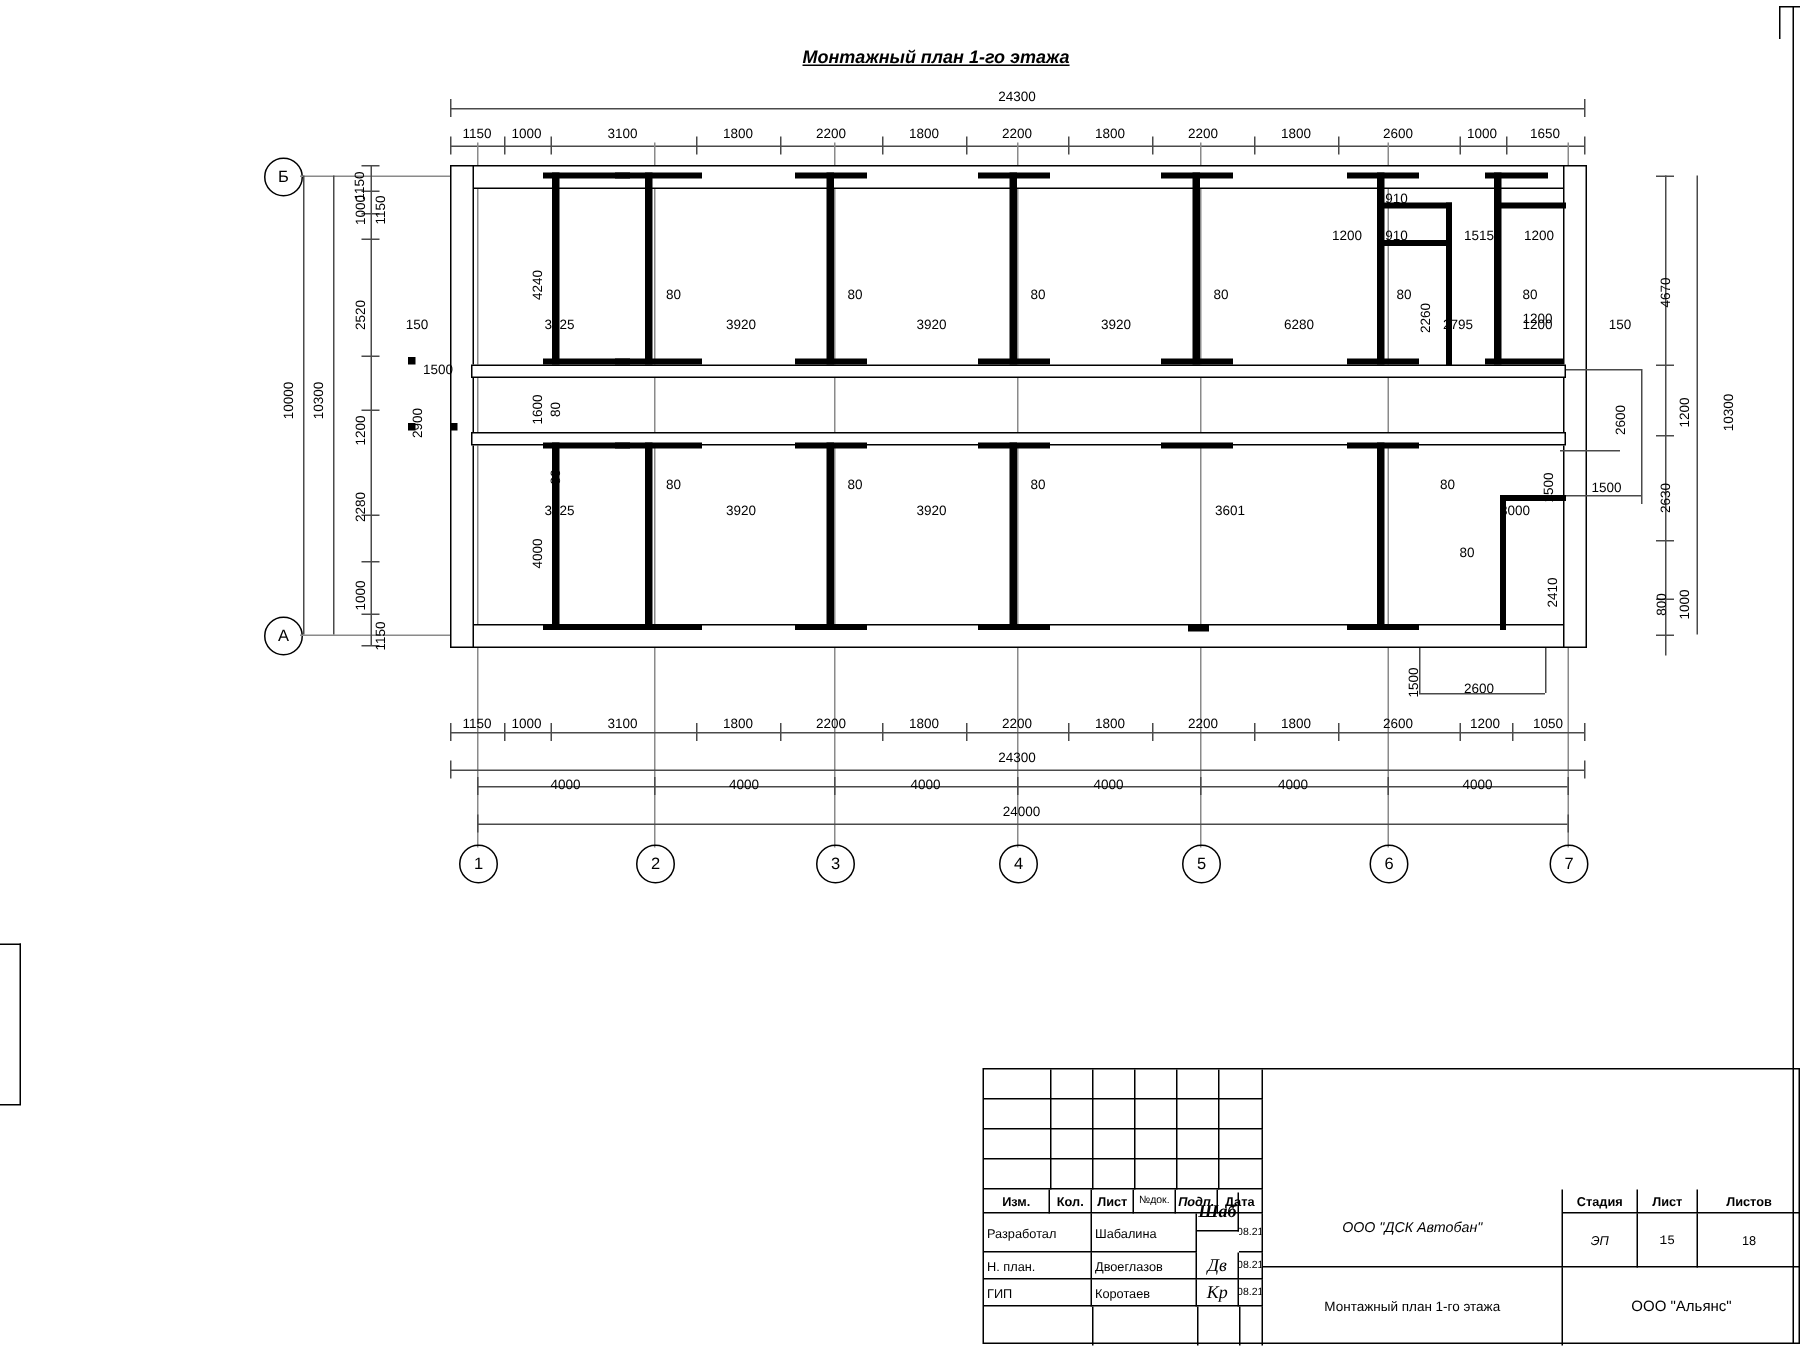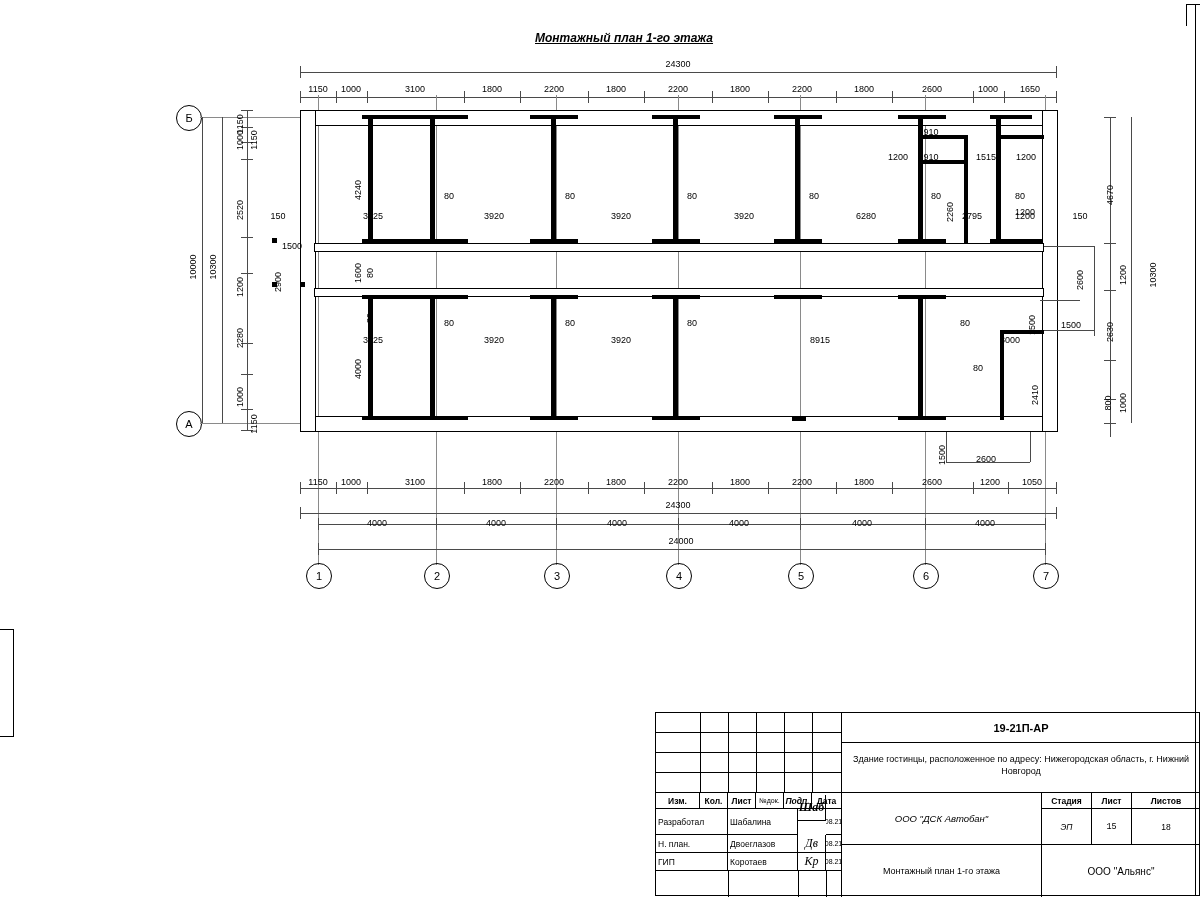--- a/index.html
+++ b/index.html
@@ -248,21 +248,21 @@
   <div class="txt rotc" style="left:348px;top:268px;">1600</div>
   <div class="txt rotc" style="left:365px;top:268px;">80</div>
   <div class="txt rotc" style="left:365px;top:313px;">80</div>
   <div class="txt rotc" style="left:348px;top:364px;">4000</div>
   <div class="txt c" style="left:373px;top:335px;">3925</div>
   <div class="txt c" style="left:449px;top:318px;">80</div>
   <div class="txt c" style="left:494px;top:335px;">3920</div>
   <div class="txt c" style="left:570px;top:318px;">80</div>
   <div class="txt c" style="left:621px;top:335px;">3920</div>
   <div class="txt c" style="left:692px;top:318px;">80</div>
-  <div class="txt c" style="left:820px;top:335px;">8915</div>
+  <div class="txt c" style="left:820px;top:335px;">3601</div>
   <div class="txt c" style="left:965px;top:318px;">80</div>
 
   <div class="txt c" style="left:931px;top:127px;">910</div>
   <div class="txt c" style="left:931px;top:152px;">910</div>
   <div class="txt c" style="left:986px;top:152px;">1515</div>
   <div class="txt c" style="left:1026px;top:152px;">1200</div>
   <div class="txt c" style="left:898px;top:152px;">1200</div>
   <div class="txt c" style="left:936px;top:191px;">80</div>
   <div class="txt c" style="left:1020px;top:191px;">80</div>
   <div class="txt c" style="left:1025px;top:207px;">1200</div>
@@ -372,23 +372,21 @@
     <div class="cell br bb left" style="left:0;top:140px;width:72px;height:18px;">ГИП</div>
     <div class="cell br bb left" style="left:72px;top:140px;width:70px;height:18px;">Коротаев</div>
     <div class="cell br bb sig" style="left:142px;top:140px;width:28px;height:18px;">Кр</div>
     <div class="cell br bb" style="left:170px;top:140px;width:16px;height:18px;font-size:7px;">08.21</div>
 
     <div class="cell br" style="left:0;top:158px;width:186px;height:26px;"></div>
     <div class="ln vl" style="left:72px;top:158px;height:26px;"></div>
     <div class="ln vl" style="left:142px;top:158px;height:26px;"></div>
     <div class="ln vl" style="left:170px;top:158px;height:26px;"></div>
 
-    <div class="cell bb b" style="left:186px;top:0;width:358px;height:30px;font-size:11px;">19-21П-АР</div>
-
-    <div class="cell bb" style="left:186px;top:30px;width:358px;height:50px;font-size:9px;line-height:12px;display:block;padding:10px 6px 0 6px;text-align:center;">Здание гостинцы, расположенное по адресу: Нижегородская область, г. Нижний Новгород</div>
+
 
     <div class="cell br bb" style="left:186px;top:80px;width:200px;height:52px;font-style:italic;font-size:9.5px;">ООО "ДСК Автобан"</div>
 
     <div class="cell br bb b" style="left:386px;top:80px;width:50px;height:16px;">Стадия</div>
     <div class="cell br bb b" style="left:436px;top:80px;width:40px;height:16px;">Лист</div>
     <div class="cell bb b" style="left:476px;top:80px;width:68px;height:16px;">Листов</div>
 
     <div class="cell br bb" style="left:386px;top:96px;width:50px;height:36px;font-style:italic;">ЭП</div>
     <div class="cell br bb" style="left:436px;top:96px;width:40px;height:36px;font-family:Liberation Mono, monospace;">15</div>
     <div class="cell bb" style="left:476px;top:96px;width:68px;height:36px;">18</div>

